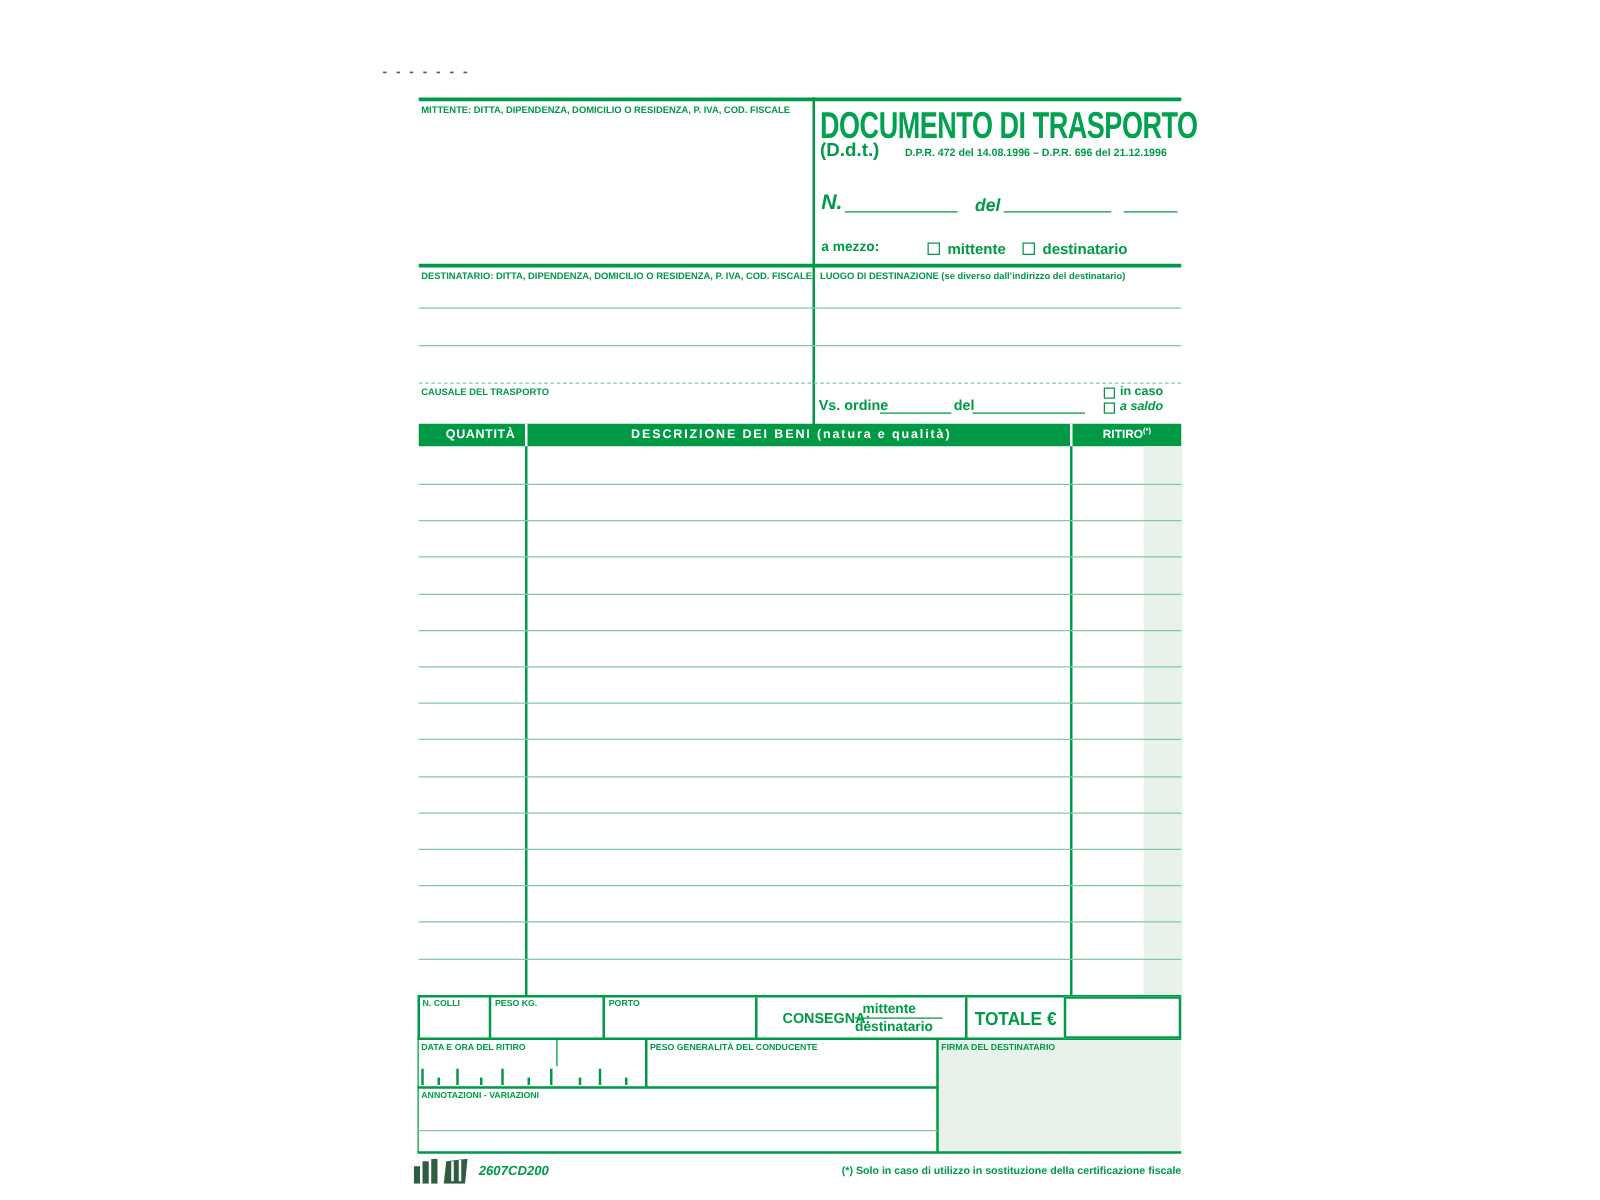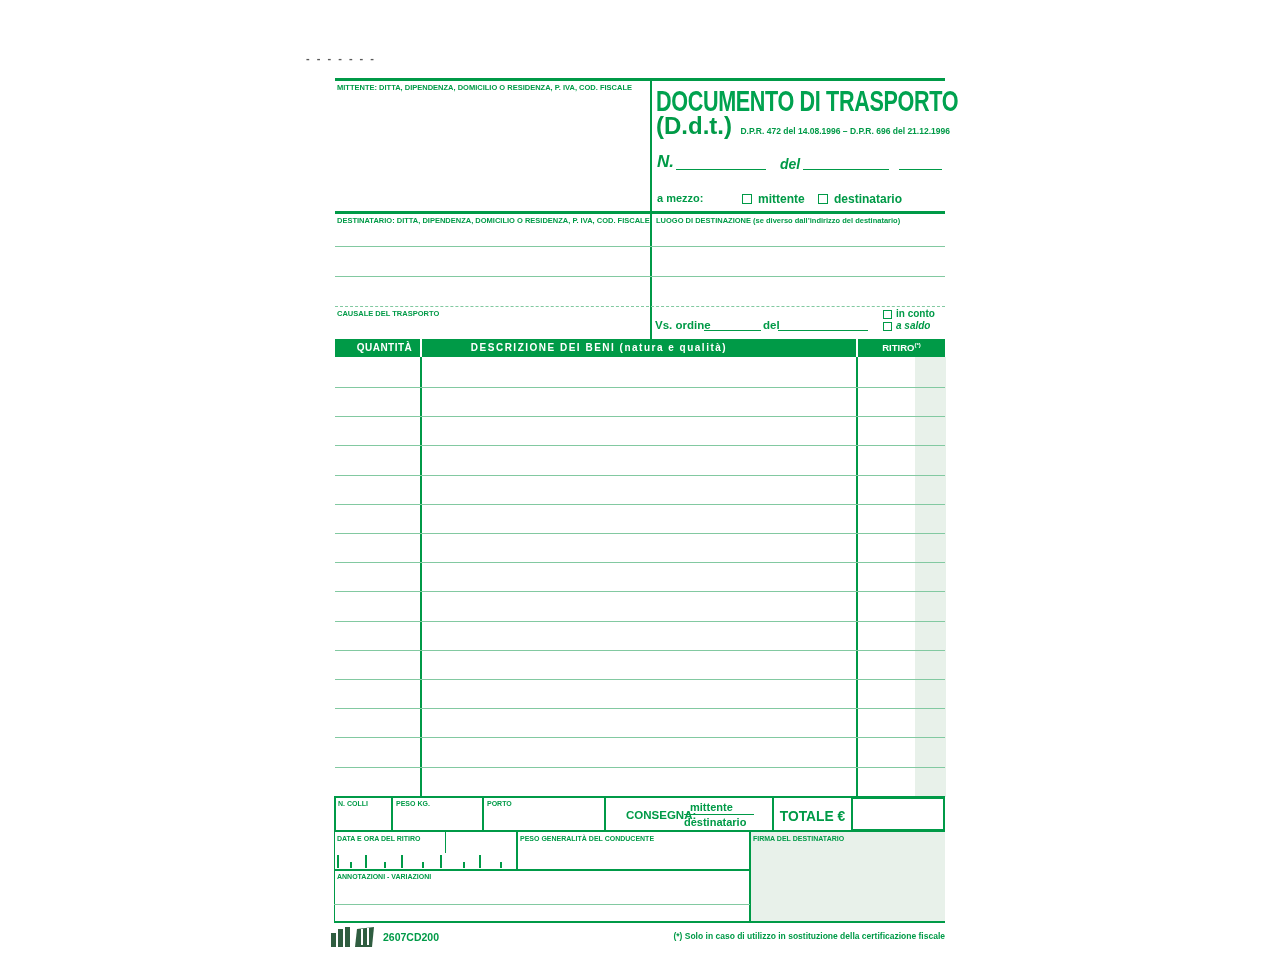--- a/index.html
+++ b/index.html
@@ -32,22 +32,22 @@
 <div class="abs" style="left:306px;top:52px;color:var(--dash);font-size:11px;letter-spacing:2px;font-weight:bold;">- - - - - - -</div>
 
 <div class="abs gline" style="left:335px;top:78px;width:610px;height:3px;"></div>
 <div class="abs gline" style="left:650px;top:78px;width:2px;height:264px;"></div>
 
 <div class="abs lbl" style="left:337px;top:83px;font-size:7.5px;">MITTENTE: DITTA, DIPENDENZA, DOMICILIO O RESIDENZA, P. IVA, COD. FISCALE</div>
 
 <div class="abs title" style="left:656px;top:84px;">DOCUMENTO DI TRASPORTO</div>
 
 <div class="abs" style="left:656px;top:112px;white-space:nowrap;">
-  <span class="lbl" style="font-size:24px;text-align:right;">(D.d.t.)</span>
-  <span class="lbl" style="font-size:8.5px;margin-left:4px;">D.P.R. 472 del 14.08.1996 – D.P.R. 696 del 21.12.1996</span>
+  <span class="lbl" style="font-size:15px;text-align:right;">(D.d.t.)</span>
+  <span class="lbl" style="font-size:8.5px;margin-left:16px;">D.P.R. 472 del 14.08.1996 – D.P.R. 696 del 21.12.1996</span>
 </div>
 
 <span class="abs lbl ital" style="left:657px;top:152px;font-size:17px;">N.</span>
 <div class="abs fillline" style="left:676px;top:169px;width:90px;"></div>
 <span class="abs lbl ital" style="left:780px;top:156px;font-size:14px;">del</span>
 <div class="abs fillline" style="left:803px;top:169px;width:86px;"></div>
 <div class="abs fillline" style="left:899px;top:169px;width:43px;"></div>
 
 <span class="abs lbl" style="left:657px;top:192px;font-size:11px;">a mezzo:</span>
 <span class="abs cb" style="left:742px;top:194px;"></span>
@@ -61,29 +61,29 @@
 <div class="abs tline" style="left:335px;top:246px;width:610px;"></div>
 <div class="abs tline" style="left:335px;top:276px;width:610px;"></div>
 
 <div class="abs" style="left:335px;top:306px;width:610px;border-top:1px dashed var(--lightline);"></div>
 <div class="abs lbl" style="left:337px;top:309px;font-size:7.5px;">CAUSALE DEL TRASPORTO</div>
 <span class="abs lbl" style="left:655px;top:319px;font-size:11.5px;">Vs. ordine</span>
 <div class="abs fillline" style="left:704px;top:330px;width:57px;"></div>
 <span class="abs lbl" style="left:763px;top:319px;font-size:11.5px;">del</span>
 <div class="abs fillline" style="left:778px;top:330px;width:90px;"></div>
 <span class="abs cb" style="left:883px;top:310px;width:9px;height:9px;"></span>
-<span class="abs lbl" style="left:896px;top:308px;font-size:10px;">in conto</span>
+<span class="abs lbl" style="left:896px;top:308px;font-size:10px;">in caso</span>
 <span class="abs cb" style="left:883px;top:322px;width:9px;height:9px;"></span>
 <span class="abs lbl" style="left:896px;top:320px;font-size:10px;font-style:italic;">a saldo</span>
 
 <div class="abs gline" style="left:335px;top:339px;width:610px;height:18px;"></div>
 <div class="abs" style="left:420px;top:339px;width:2px;height:18px;background:#fff;"></div>
 <div class="abs" style="left:856px;top:339px;width:2px;height:18px;background:#fff;"></div>
 <div class="thead-lbl abs" style="left:335px;width:99px;font-size:10px;letter-spacing:0.5px;top:342px;">QUANTITÀ</div>
-<div class="thead-lbl abs" style="left:410px;width:378px;font-size:10px;letter-spacing:1.5px;top:342px;">DESCRIZIONE DEI BENI (natura e qualità)</div>
+<div class="thead-lbl abs" style="left:444px;width:378px;font-size:10px;letter-spacing:1.5px;top:342px;">DESCRIZIONE DEI BENI (natura e qualità)</div>
 <div class="thead-lbl abs" style="left:858px;width:87px;font-size:9.5px;top:342px;">
   <span>RITIRO</span><sup class="star">(*)</sup>
 </div>
 
 <div class="abs" style="left:915px;top:357px;width:31px;height:440px;background:var(--shade);"></div>
 <div class="abs gline" style="left:420px;top:357px;width:2px;height:440px;"></div>
 <div class="abs gline" style="left:856px;top:357px;width:2px;height:440px;"></div>
 <div class="abs" id="table-rows">
     <div class="abs tline" style="left: 335px; top: 387px; width: 610px;"></div>
     <div class="abs tline" style="left: 335px; top: 416px; width: 610px;"></div>
@@ -154,14 +154,14 @@
     <g fill="var(--logo)">
       <rect x="0" y="6" width="5" height="14"></rect>
       <rect x="7" y="2" width="5" height="18"></rect>
       <rect x="14" y="0" width="5" height="20"></rect>
       <polygon points="26,2 43,0 41,20 24,20"></polygon>
     </g>
     <rect x="30" y="2" width="2" height="16" fill="#ffffff"></rect>
     <rect x="36" y="1" width="2" height="17" fill="#ffffff"></rect>
   </svg>
 </div>
-<div class="abs lbl" style="left:383px;top:931px;font-size:10.5px;">2607CD200</div>
+<div class="abs lbl" style="left:383px;top:931px;font-size:10.5px;font-style:italic;">2607CD200</div>
 <div class="abs lbl" style="left:635px;top:931px;width:310px;text-align:right;font-size:8.5px;">(*) Solo in caso di utilizzo in sostituzione della certificazione fiscale</div>
 
 </body></html>

